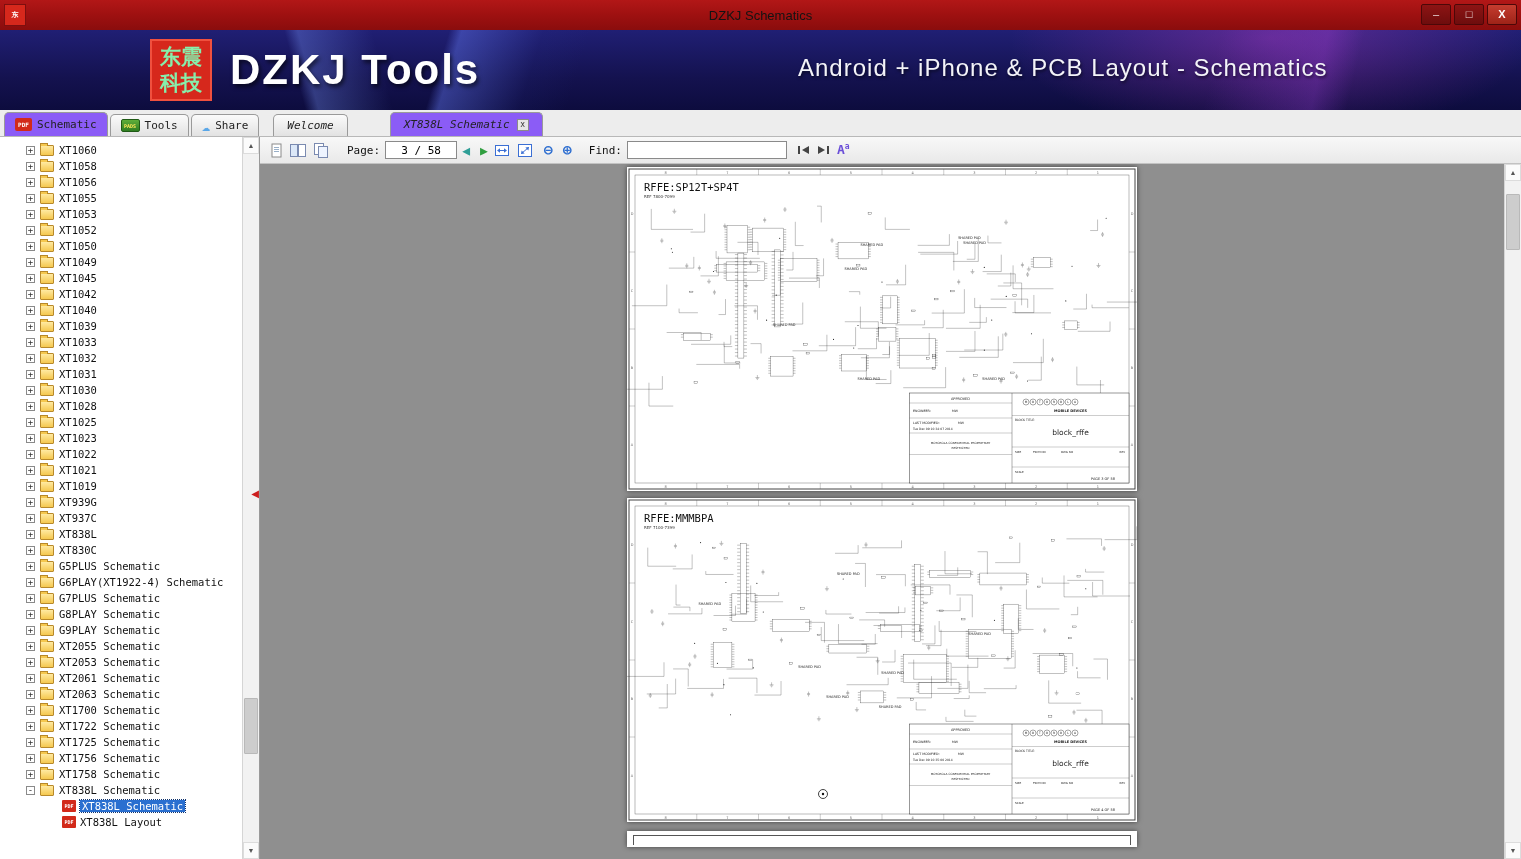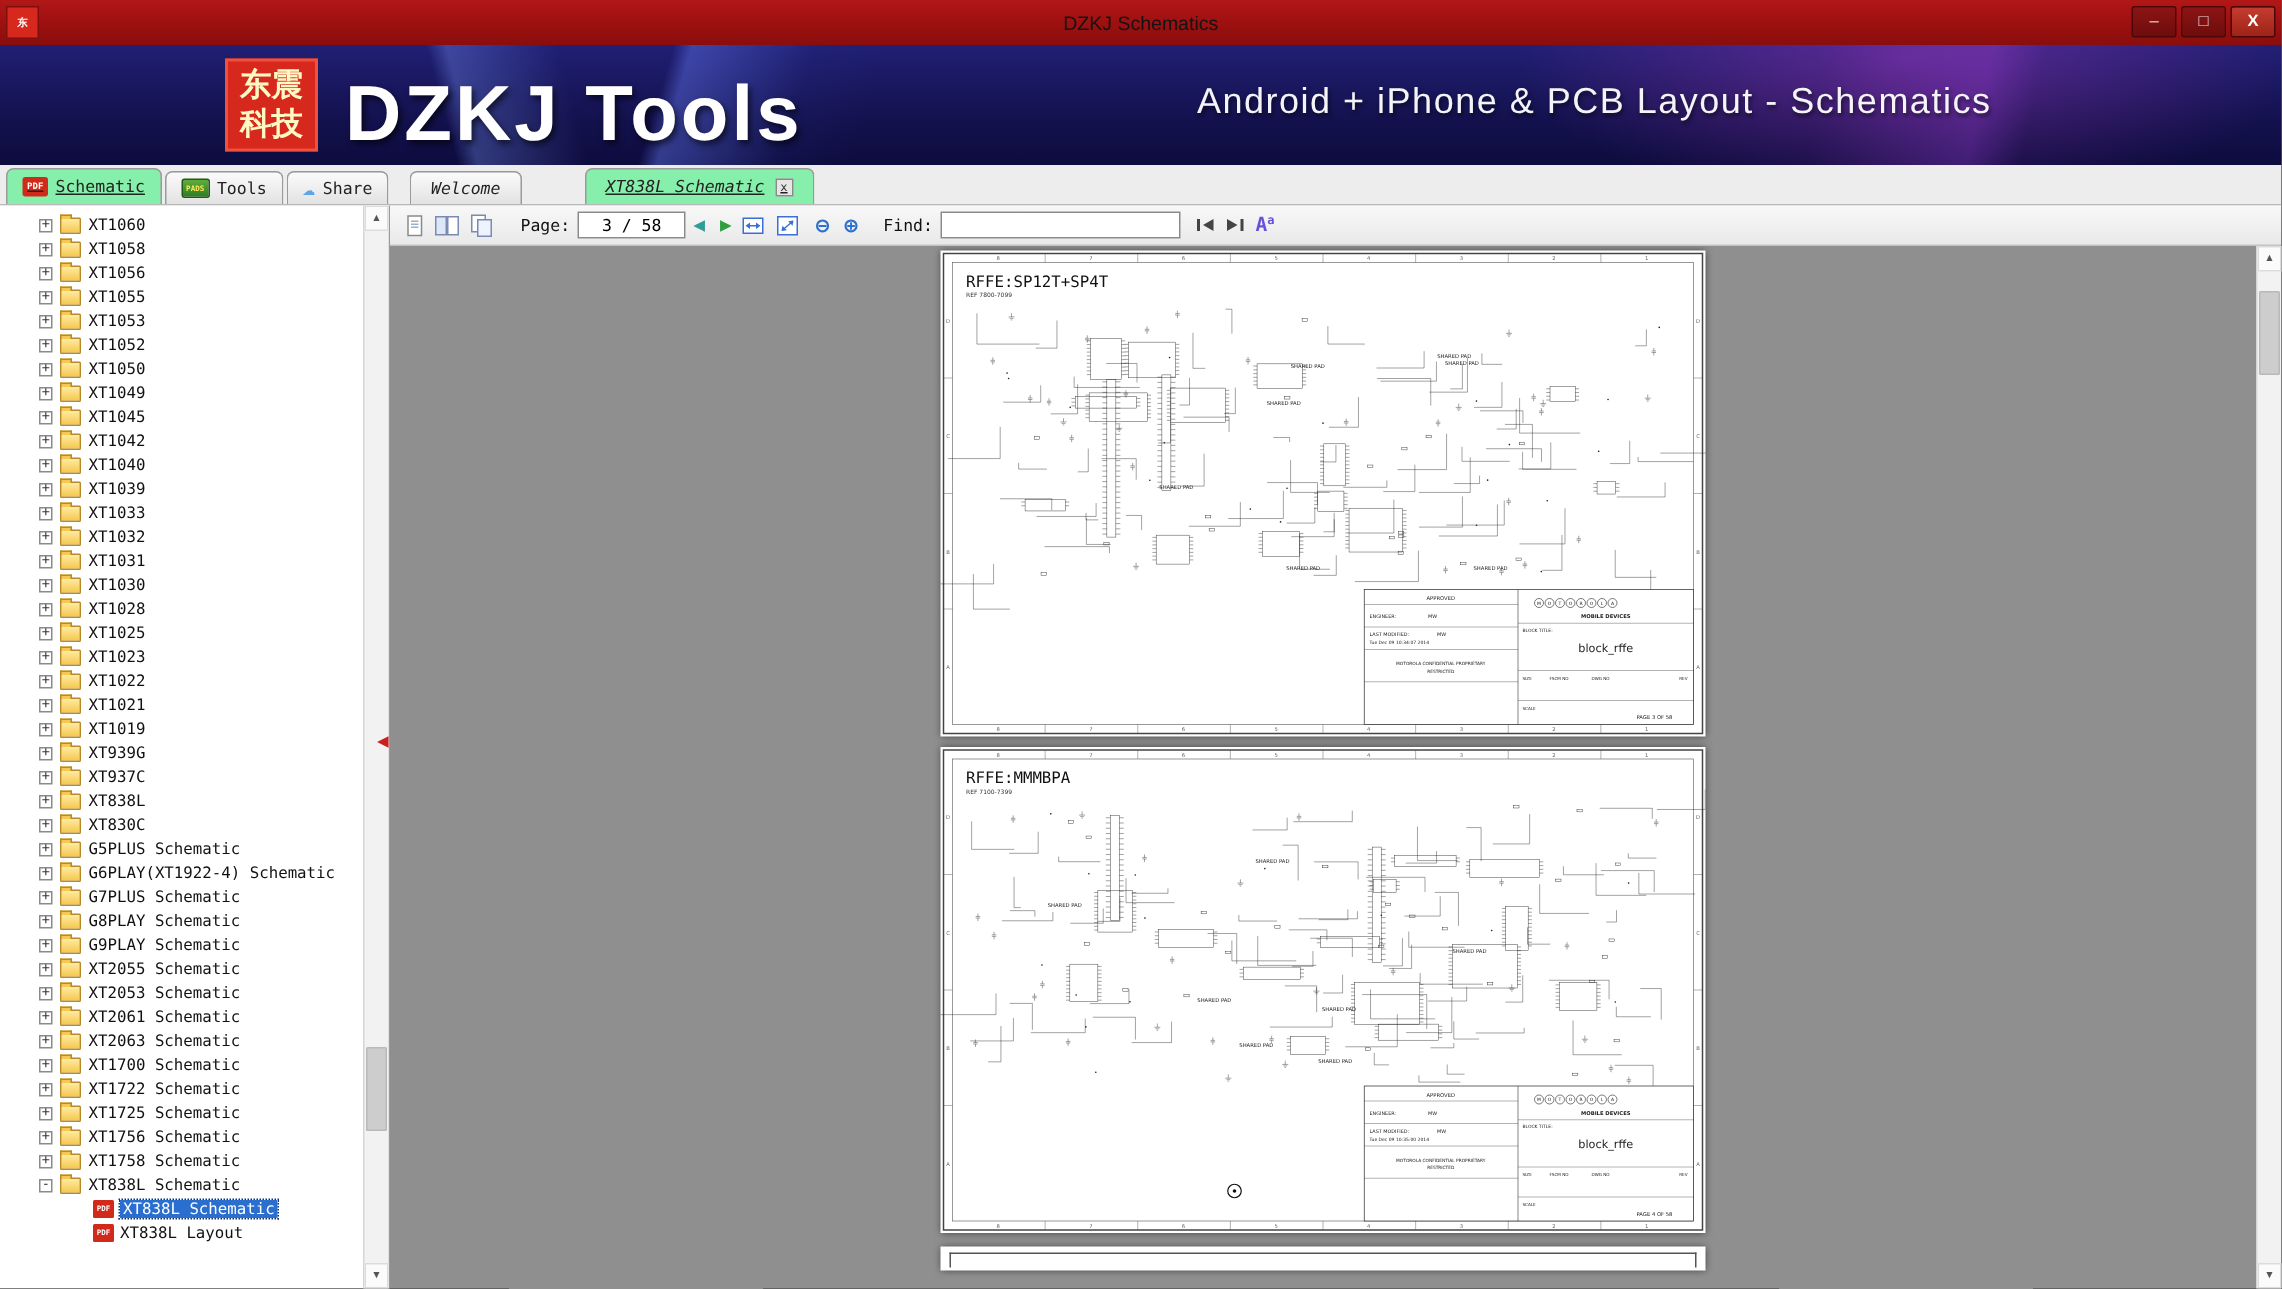--- a/index.html
+++ b/index.html
@@ -17,30 +17,30 @@
 
   
   .banner { height:80px; flex:none; position:relative; overflow:hidden;
     background:
       radial-gradient(ellipse 420px 160px at 1270px 8px, rgba(195,62,205,.38), rgba(195,62,205,0) 62%),
       linear-gradient(107deg, rgba(0,0,0,0) 430px, rgba(96,116,235,.45) 442px, rgba(44,54,150,.12) 520px, rgba(0,0,0,0) 565px),
       linear-gradient(75deg, rgba(0,0,0,0) 295px, rgba(125,155,255,.32) 308px, rgba(0,0,0,0) 380px),
       linear-gradient(283deg, rgba(0,0,0,0) 170px, rgba(150,64,222,.28) 205px, rgba(0,0,0,0) 310px),
       linear-gradient(180deg,#201f74 0%,#14124f 60%,#0d0c3e 100%);
   }
-  .logo { position:absolute; left:150px; top:9px; width:62px; height:62px; background:#d6281c; border:2px solid #f0503e; color:#fef9c3; font-weight:bold; font-size:21px; line-height:26px; text-align:center; display:flex; flex-direction:column; justify-content:center; }
-  .banner-title { position:absolute; left:230px; top:16px; font-size:52px; font-weight:bold; color:#ffffff; letter-spacing:2px; text-shadow:2px 3px 4px rgba(0,0,0,.6); }
+  .logo { position:absolute; left:150px; top:9px; width:62px; height:62px; background:#d6281c; border:2px solid #f0503e; color:#86efac; font-weight:bold; font-size:21px; line-height:26px; text-align:center; display:flex; flex-direction:column; justify-content:center; }
+  .banner-title { position:absolute; left:230px; top:16px; font-size:42px; font-weight:bold; color:#ffffff; letter-spacing:2px; text-shadow:2px 3px 4px rgba(0,0,0,.6); }
   .banner-subtitle { position:absolute; left:798px; top:24px; font-size:24px; color:#f3f3f8; text-shadow:1px 2px 3px rgba(0,0,0,.55); letter-spacing:1px; }
 
   
   .tabbar { height:27px; flex:none; background:#ededed; border-bottom:1px solid #b8b8b8; display:flex; align-items:flex-end; padding-left:4px; }
   .app-tabs, .doc-tabs { display:flex; align-items:flex-end; }
   .doc-tabs { margin-left:12px;gap:40px; }
   .app-tab, .doc-tab { height:22px; display:flex; align-items:center; gap:5px; padding:0 10px; border:1px solid #9a9a9a; border-bottom:none; border-radius:5px 5px 0 0; background:linear-gradient(#fbfbfb,#e2e2e2); margin-right:2px; font-family:"DejaVu Sans Mono", monospace; font-size:11px; color:#222; white-space:nowrap; cursor:default; }
-  .app-tab.active, .doc-tab.active { background:#86efac; height:24px;text-decoration:underline; }
+  .app-tab.active, .doc-tab.active { background:#8b5cf6; height:24px; }
   .doc-tab { font-style:italic; padding:0 13px; }
   .tab-icon { display:inline-flex; align-items:center; justify-content:center; flex:none; }
   .icon-pdf { background:#d22a1a; color:#fff; font-size:6px; font-weight:bold; font-style:normal; width:17px; height:13px; border-radius:2px; }
   .icon-pads { background:linear-gradient(180deg,#5fae3a,#2f7d22); color:#ffe95a; font-size:5px; font-weight:bold; font-style:normal; width:19px; height:13px; border-radius:2px; border:1px solid #1f5a16; }
   .icon-share { color:#5aa7e8; font-size:14px; font-style:normal; }
   .tab-close { width:12px; height:12px; background:#e6e6e6; border:1px solid #8a8a8a; font-size:8px; line-height:10px; text-align:center; color:#333; font-style:normal; margin-left:2px; }
 
   
   .main { flex:1; display:flex; min-height:0; }
 

